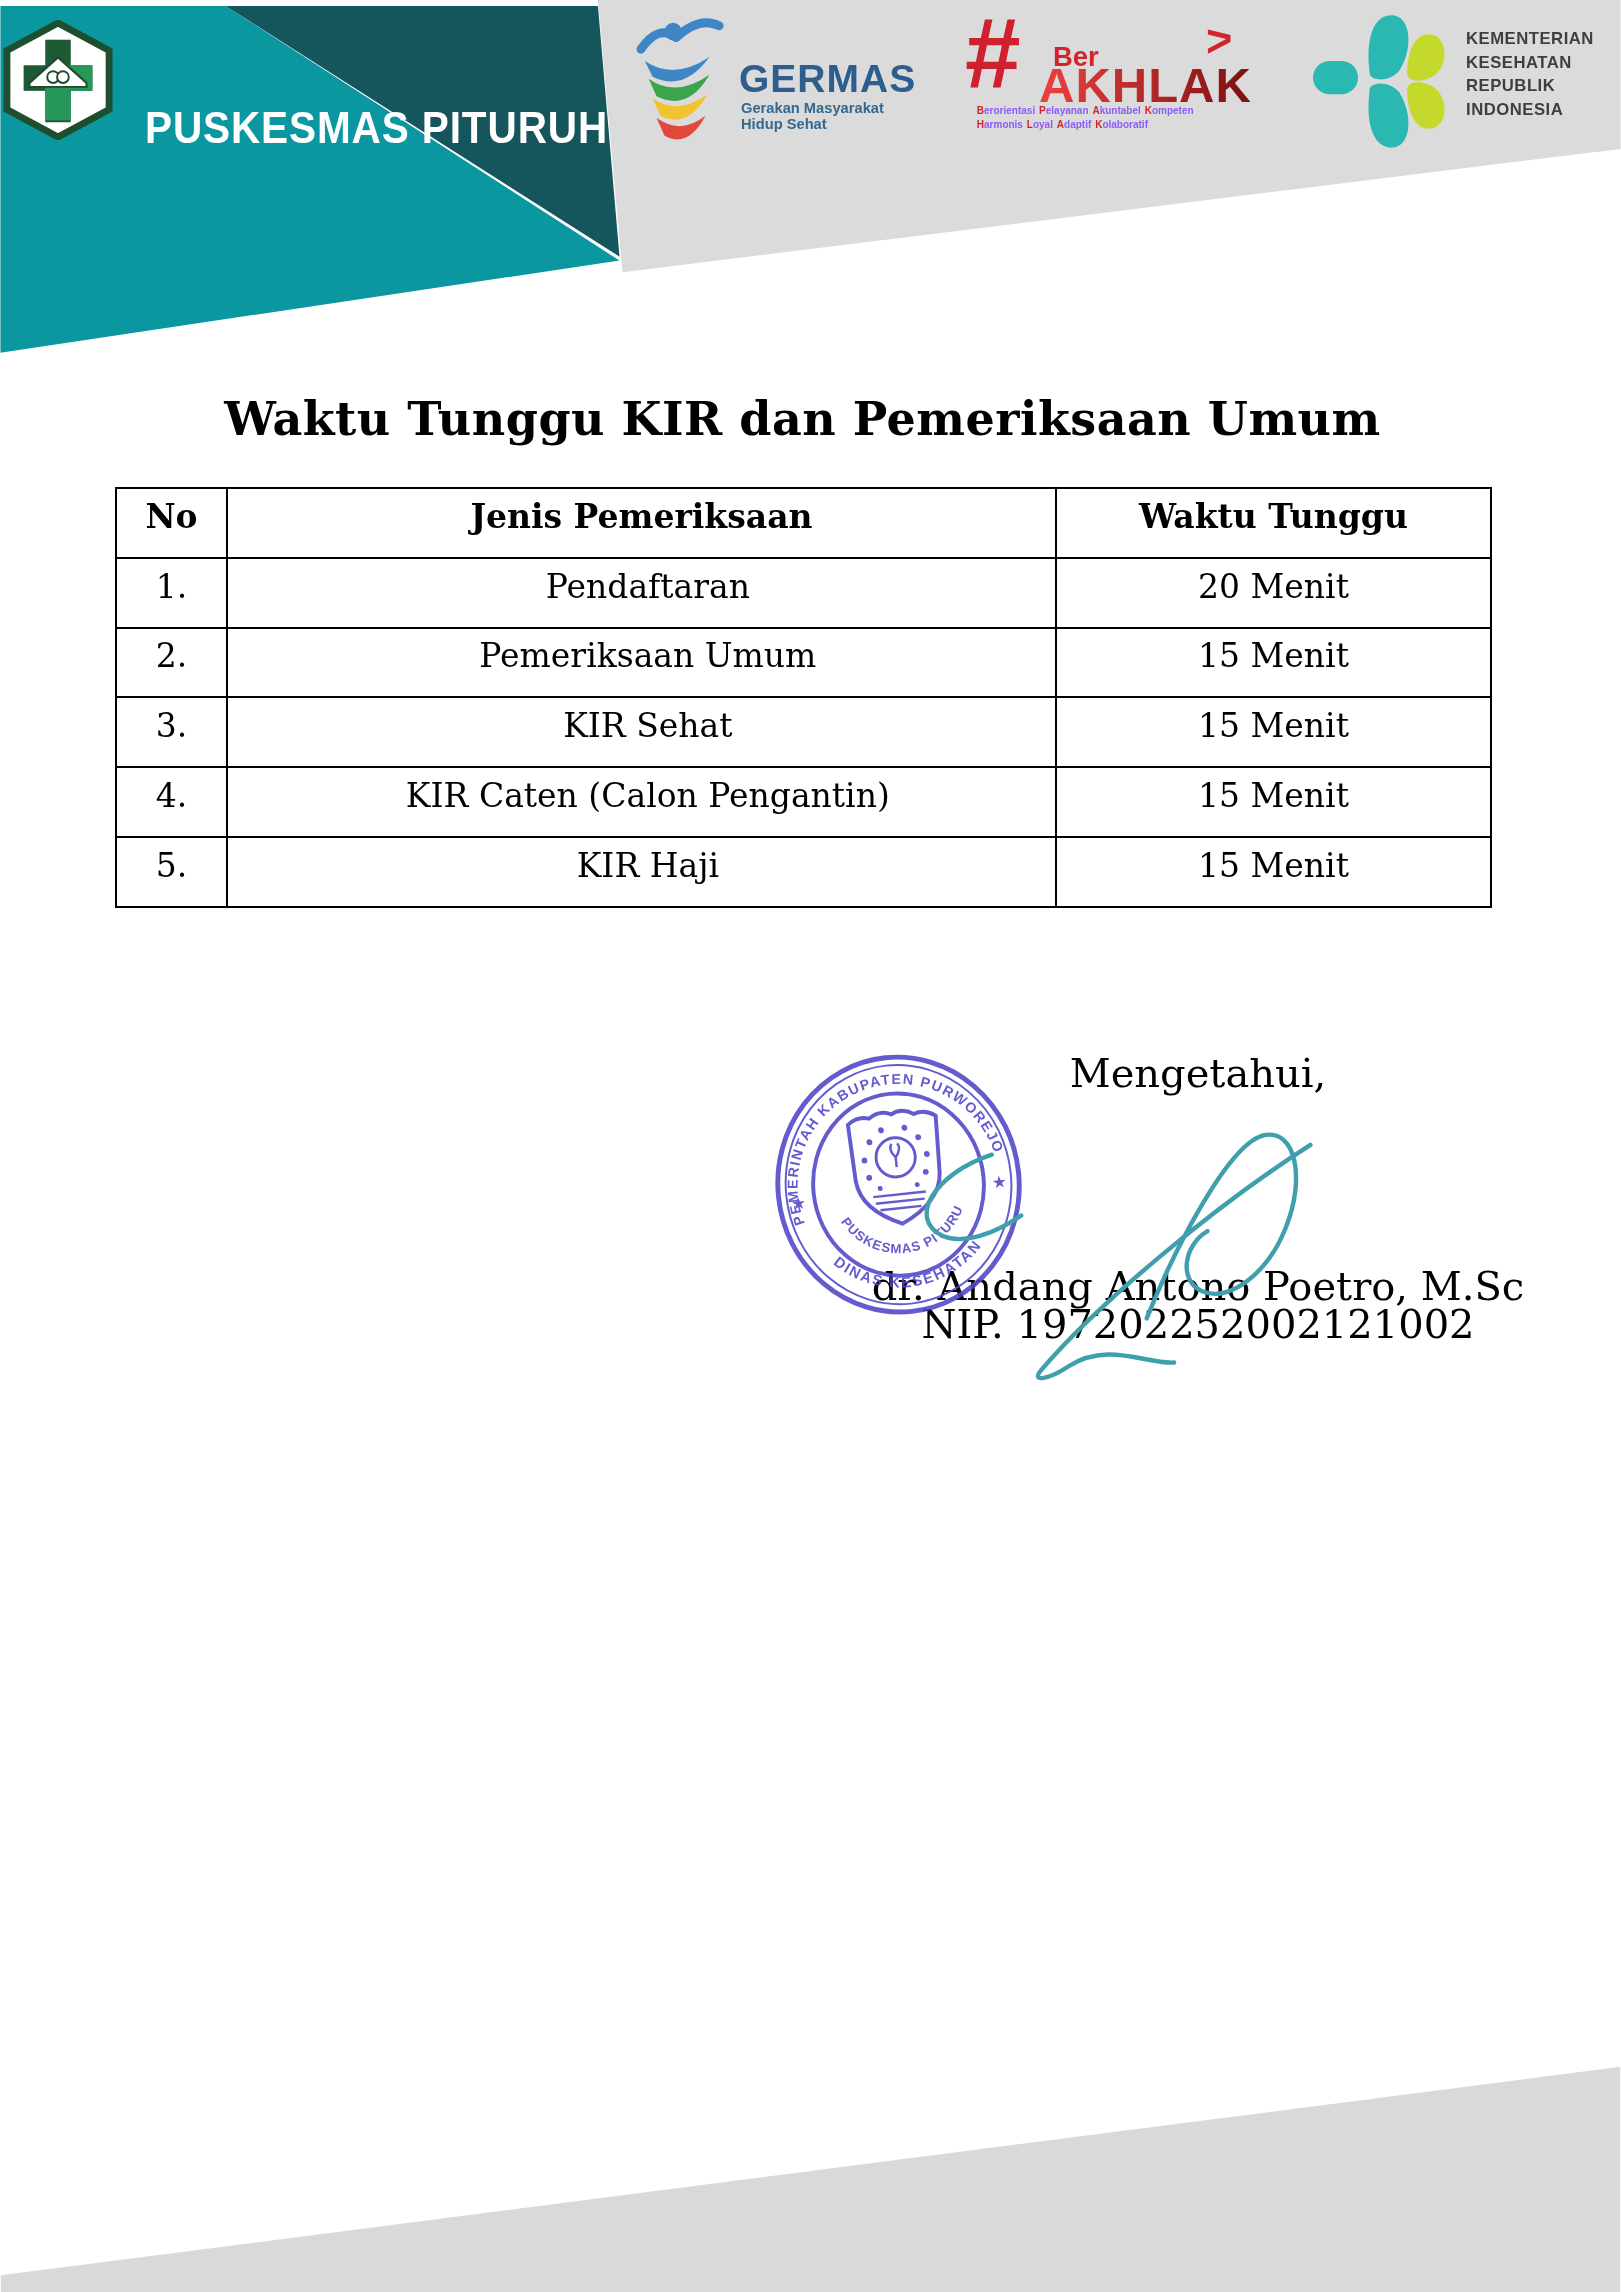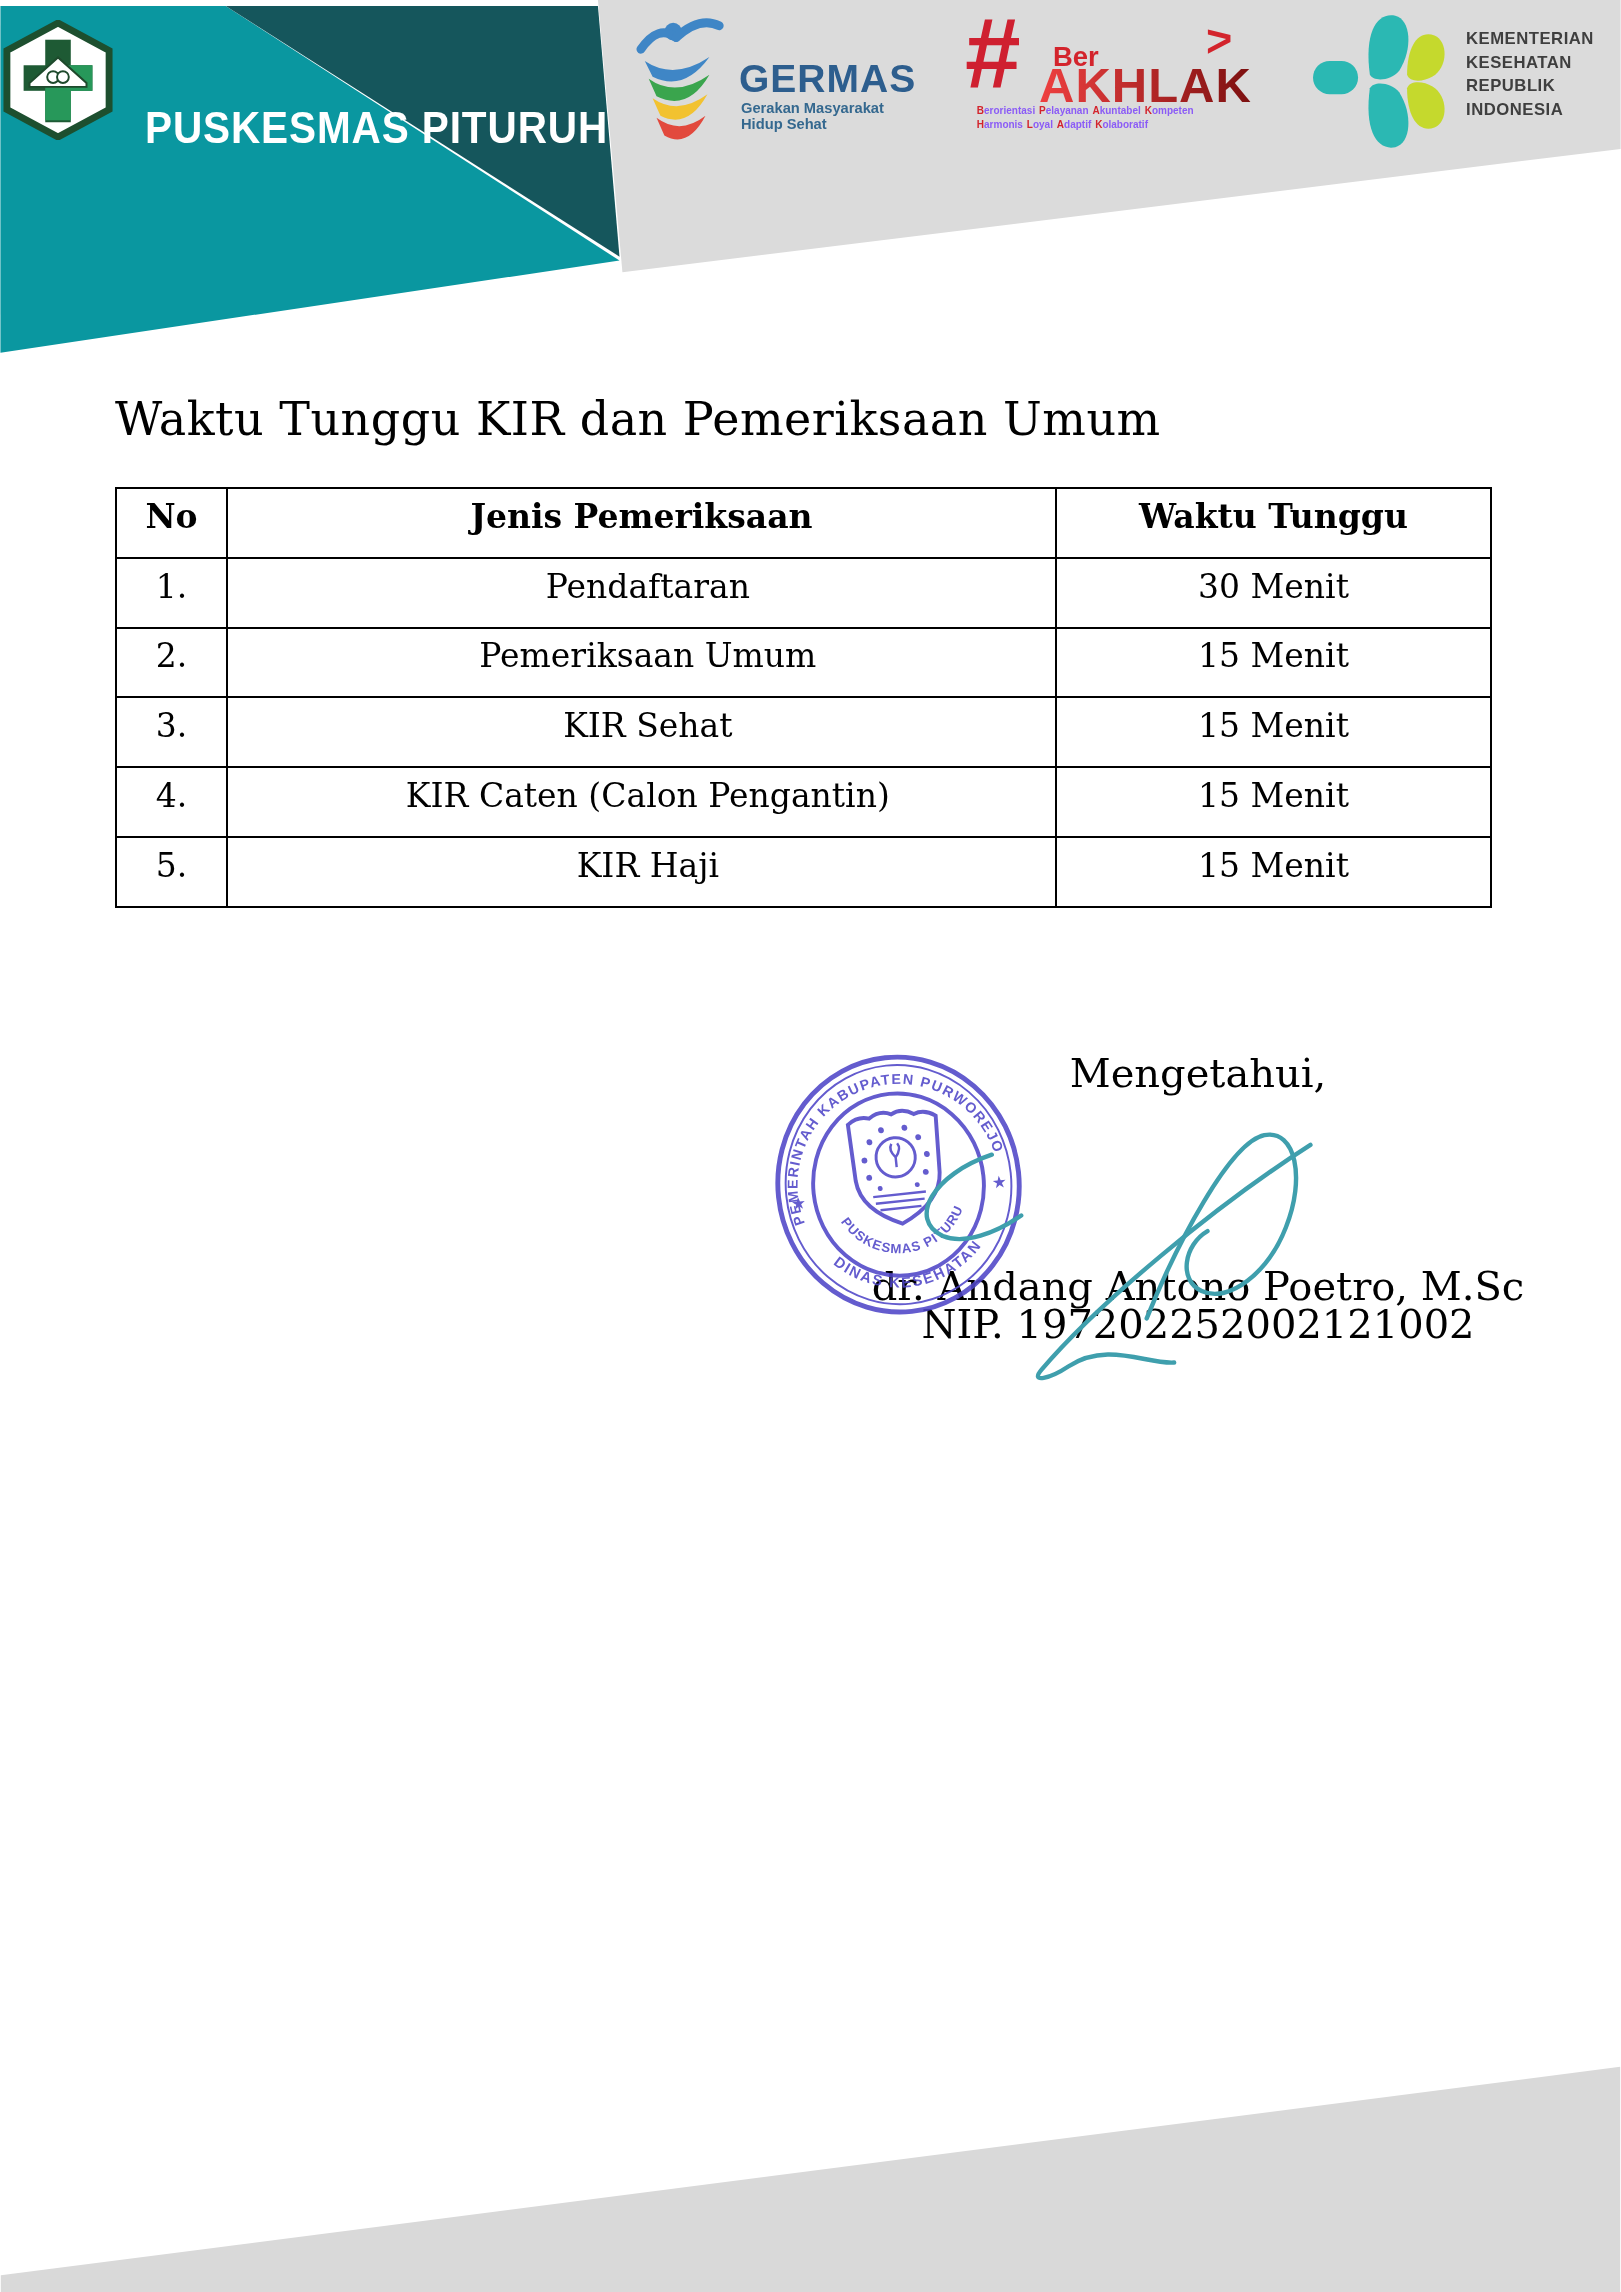--- a/index.html
+++ b/index.html
@@ -27,22 +27,22 @@
   .akhlak-arrow{left:241px;top:-3.9px;font-size:45px;font-weight:900;color:#d3242c;transform:skewY(-8deg);}
   .akhlak-sub{left:11.8px;top:86px;width:294px;font-size:10px;font-weight:bold;color:#8b5cf6;line-height:14.7px;}
   .akhlak-word{display:inline-block;margin-right:3.9px;}
   .akhlak-word::first-letter{color:#d3242c;}
 
   .kemenkes-box{left:1313px;top:5.9px;width:308px;height:157px;}
   .kemenkes-text{left:153px;top:21.6px;font-family:"Liberation Sans",sans-serif;font-weight:bold;
     font-size:16.7px;color:#3f3f3f;line-height:23.5px;letter-spacing:0.5px;}
 
   
-  .doc-title{left:115px;top:392px;width:1375px;font-size:46px;
-    font-weight:normal;letter-spacing:0.5px;}
+  .doc-title{left:115px;top:392px;width:1375px;text-align:center;font-size:46px;
+    font-weight:bold;letter-spacing:0.5px;}
 
   
   table.wt{position:absolute;left:115px;top:487px;width:1375px;border-collapse:collapse;
     table-layout:fixed;font-size:33px;}
   table.wt col.c1{width:111px;} table.wt col.c2{width:829px;} table.wt col.c3{width:435px;}
   table.wt th,table.wt td{border:2px solid #000;vertical-align:top;padding-top:7.8px;height:59px;}
   table.wt th{font-weight:bold;text-align:center;border-bottom:2.9px solid #000;margin-top:44px;}
   td.cell-no{text-align:center;}
   td.cell-jenis{text-align:center;padding-left:13.7px;}
   td.cell-waktu{text-align:center;}
@@ -131,21 +131,21 @@
         <th>No</th>
         <th>Jenis Pemeriksaan</th>
         <th>Waktu Tunggu</th>
       </tr>
     </thead>
     <tbody>
 
         <tr>
           <td class="cell-no">1.</td>
           <td class="cell-jenis">Pendaftaran</td>
-          <td class="cell-waktu">30 Menit</td>
+          <td class="cell-waktu">20 Menit</td>
         </tr>
 
         <tr>
           <td class="cell-no">2.</td>
           <td class="cell-jenis">Pemeriksaan Umum</td>
           <td class="cell-waktu">15 Menit</td>
         </tr>
 
         <tr>
           <td class="cell-no">3.</td>

